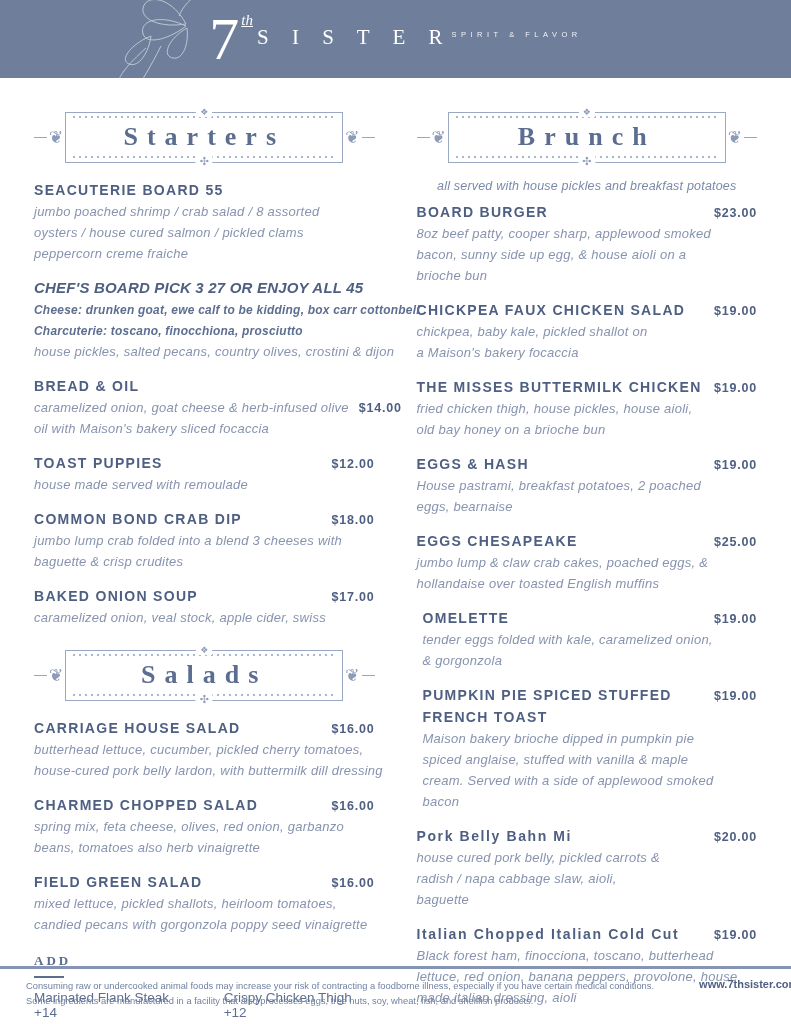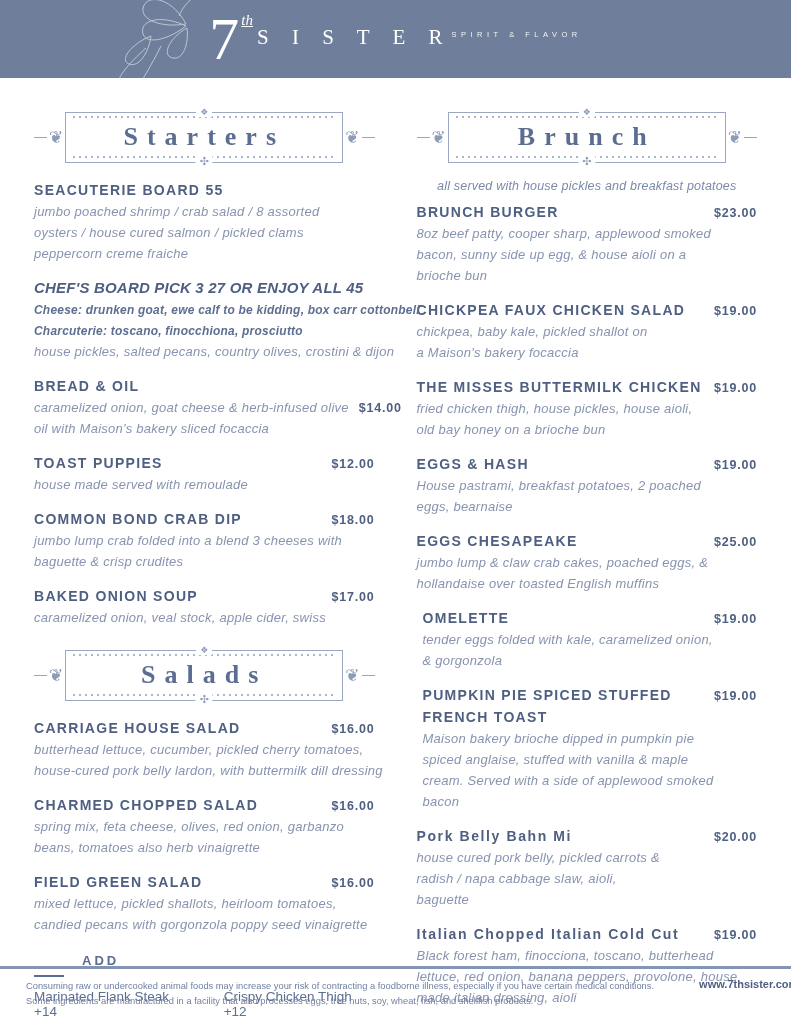--- a/index.html
+++ b/index.html
@@ -95,22 +95,22 @@
 
   
   .brunch-note {
     font-style:italic; color:#7b8aa9; font-size:12.5px; text-align:center;
     margin:2px 0 8px 0; letter-spacing:.2px;
   }
 
   
   .add-block { margin-top:18px; }
   .add-title {
-    font-family:Liberation Sans, sans-serif; font-weight:bold; font-size:13px;
-    letter-spacing:3px; color:#5b6d90;margin-left:48px;
+    font-family:Liberation Serif, serif; font-weight:bold; font-size:13px;
+    letter-spacing:3px; color:#5b6d90;
   }
   .add-rule { width:30px; height:2px; background:#5b6d90; margin:7px 0 12px 0; }
   .add-options { display:flex; gap:32px; color:#5d6e90; font-size:13.5px; }
 
   
   .footer { position:absolute; left:0; right:0; bottom:0; padding-bottom:16px; }
   .footer-rule { height:3px; background:#8593b4; margin-bottom:9px; }
   .footer-content {
     display:flex; justify-content:space-between; align-items:flex-start;
     padding:0 26px;
@@ -289,21 +289,21 @@
           <span class="frame-flourish">❦</span>
           <span class="frame-line"></span>
         </span>
       </div>
 
       <div class="brunch-note">all served with house pickles and breakfast potatoes</div>
 
       <div>
           <div class="menu-item">
             <div class="item-row">
-              <span class="item-name">BRUNCH BURGER</span>
+              <span class="item-name">BOARD BURGER</span>
               <span class="item-price">$23.00</span>
             </div>
             <div class="desc-line">8oz beef patty, cooper sharp, applewood smoked</div>
             <div class="desc-line">bacon, sunny side up egg, &amp; house aioli on a</div>
             <div class="desc-line">brioche bun</div>
           </div>
           <div class="menu-item">
             <div class="item-row">
               <span class="item-name">CHICKPEA FAUX CHICKEN SALAD</span>
               <span class="item-price">$19.00</span>

